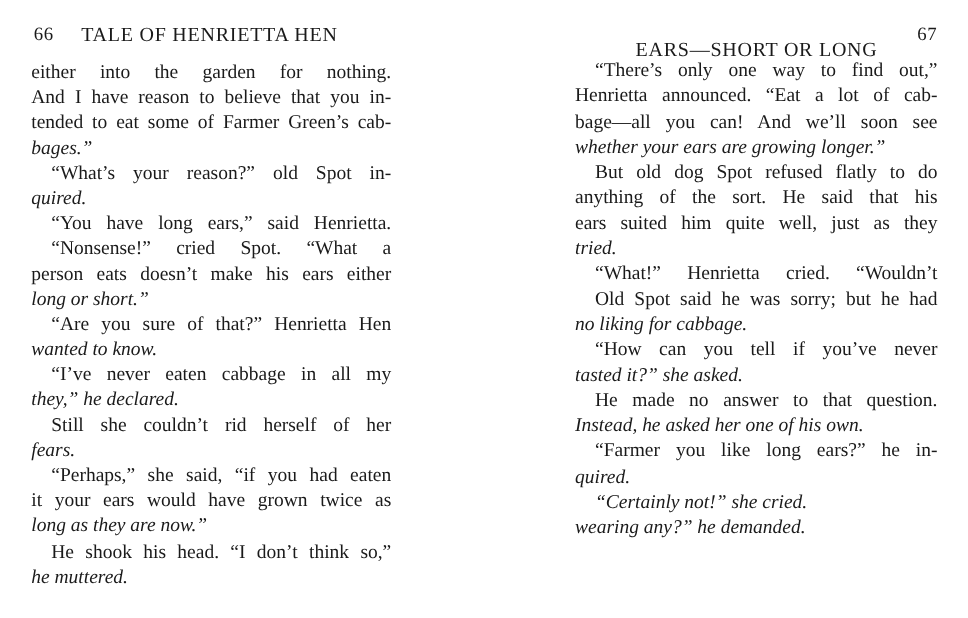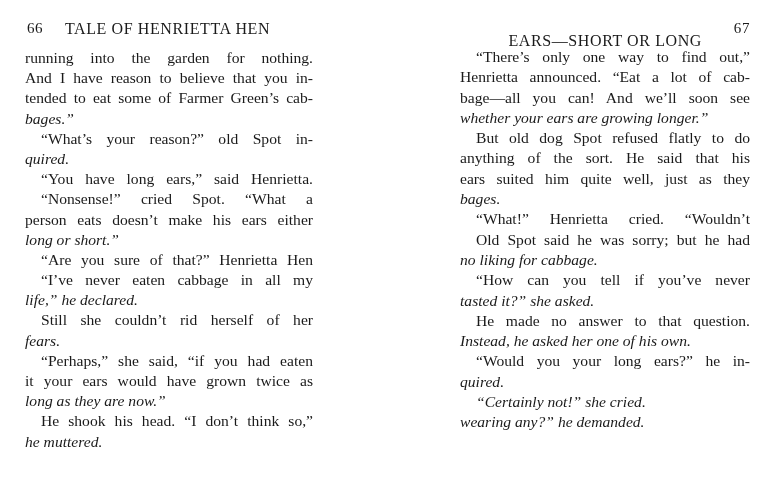--- a/index.html
+++ b/index.html
@@ -94,33 +94,34 @@
   </style>
 </head>
 <body>
 
 <div class="page page-left">
   <div class="running-head">
     <span class="folio">66</span>
     <span class="title">TALE OF HENRIETTA HEN</span>
   </div>
   <div class="lines" id="left-lines">
-      <div class="line">running into the garden for nothing.</div>
+      <div class="line">either into the garden for nothing.</div>
       <div class="line">And I have reason to believe that you in-</div>
       <div class="line">tended to eat some of Farmer Green’s cab-</div>
       <div class="line last">bages.”</div>
       <div class="line indent">“What’s your reason?” old Spot in-</div>
       <div class="line last">quired.</div>
       <div class="line indent">“You have long ears,” said Henrietta.</div>
       <div class="line indent">“Nonsense!” cried Spot. “What a</div>
       <div class="line">person eats doesn’t make his ears either</div>
       <div class="line last">long or short.”</div>
       <div class="line indent">“Are you sure of that?” Henrietta Hen</div>
+      <div class="line last">wanted to know.</div>
       <div class="line indent">“I’ve never eaten cabbage in all my</div>
-      <div class="line last">life,” he declared.</div>
+      <div class="line last">they,” he declared.</div>
       <div class="line indent">Still she couldn’t rid herself of her</div>
       <div class="line last">fears.</div>
       <div class="line indent">“Perhaps,” she said, “if you had eaten</div>
       <div class="line">it your ears would have grown twice as</div>
       <div class="line last">long as they are now.”</div>
       <div class="line indent">He shook his head. “I don’t think so,”</div>
       <div class="line last">he muttered.</div>
     </div>
 </div>
 
@@ -130,26 +131,26 @@
     <span class="folio">67</span>
   </div>
   <div class="lines" id="right-lines">
       <div class="line indent">“There’s only one way to find out,”</div>
       <div class="line">Henrietta announced. “Eat a lot of cab-</div>
       <div class="line">bage—all you can! And we’ll soon see</div>
       <div class="line last">whether your ears are growing longer.”</div>
       <div class="line indent">But old dog Spot refused flatly to do</div>
       <div class="line">anything of the sort. He said that his</div>
       <div class="line">ears suited him quite well, just as they</div>
-      <div class="line last">bages.</div>
+      <div class="line last">tried.</div>
       <div class="line indent">“What!” Henrietta cried. “Wouldn’t</div>
       <div class="line indent">Old Spot said he was sorry; but he had</div>
       <div class="line last">no liking for cabbage.</div>
       <div class="line indent">“How can you tell if you’ve never</div>
       <div class="line last">tasted it?” she asked.</div>
       <div class="line indent">He made no answer to that question.</div>
       <div class="line last">Instead, he asked her one of his own.</div>
-      <div class="line indent">“Would you your long ears?” he in-</div>
+      <div class="line indent">“Farmer you like long ears?” he in-</div>
       <div class="line last">quired.</div>
       <div class="line indent last">“Certainly not!” she cried.</div>
       <div class="line last">wearing any?” he demanded.</div>
     </div>
 </div>
 
 </body></html>

